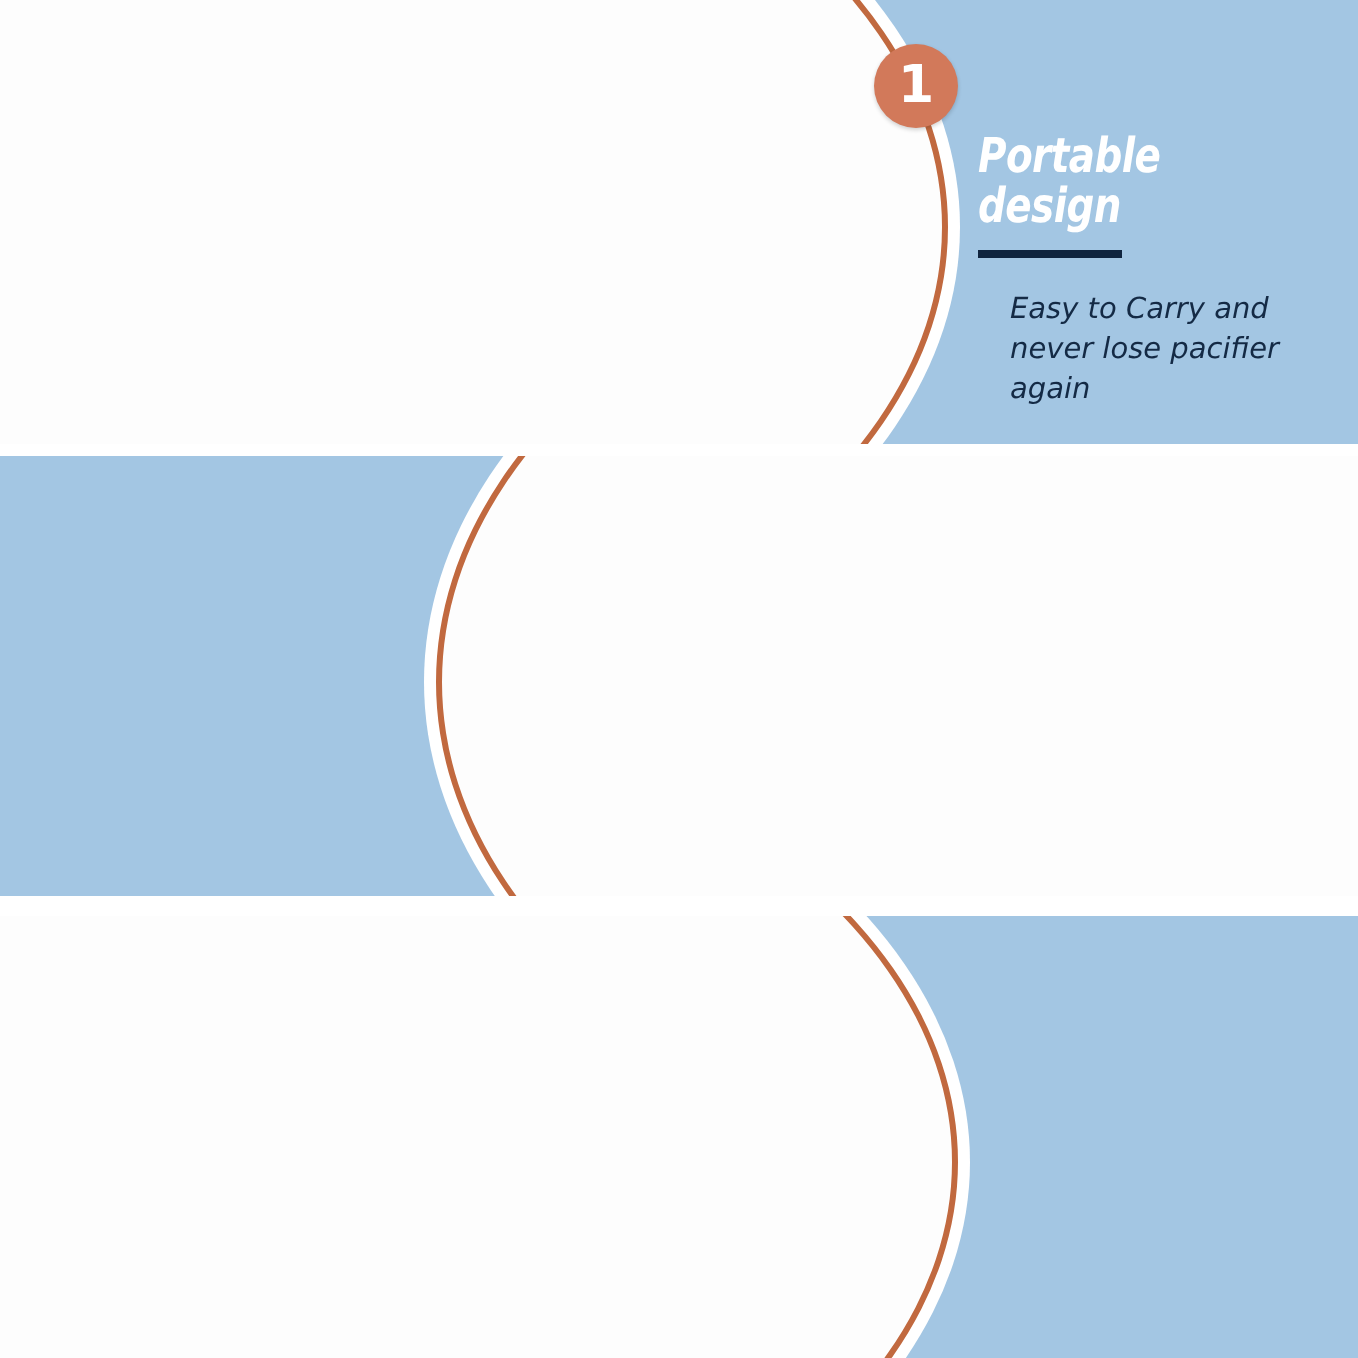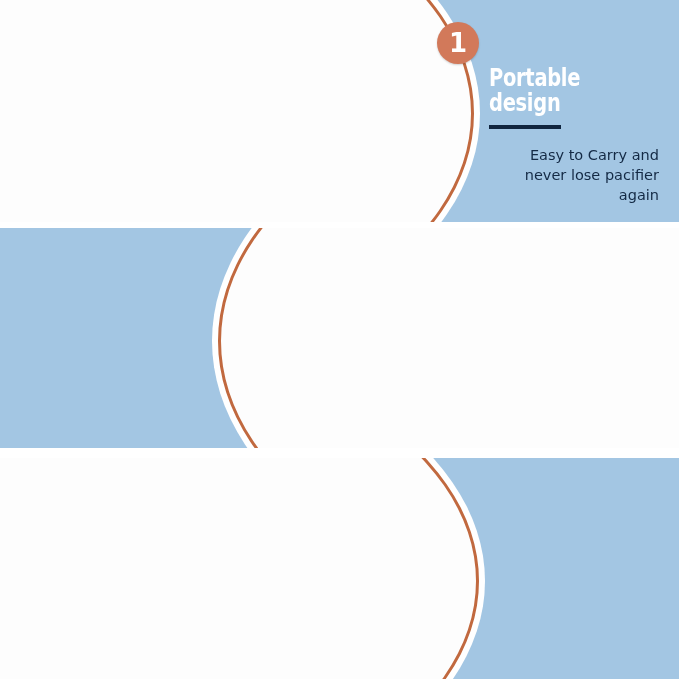--- a/index.html
+++ b/index.html
@@ -33,29 +33,29 @@
   .shot{position:absolute;}
 
   
   .badge{position:absolute;width:42px;height:42px;border-radius:50%;
     background:#d2795a;color:#ffffff;display:flex;align-items:center;justify-content:center;
     font-family:"DejaVu Sans",sans-serif;font-weight:bold;font-size:26px;line-height:1;
     box-shadow:0 1px 2px rgba(0,0,0,.18);}
   #badge-1{left:437px;top:22px;}
 
   
-  .txt{position:absolute;}
+  .txt{position:absolute;font-style:italic;}
   #text-1{left:489px;top:66px;width:186px;text-align:left;}
 
   .heading{font-family:"DejaVu Sans Condensed","Liberation Sans Narrow","Liberation Sans",sans-serif;
     font-weight:bold;font-size:24px;line-height:1.06;color:#ffffff;letter-spacing:-0.3px;
     transform:scaleX(.9);transform-origin:left center;margin:0;}
   .rule{height:4px;background:#10253f;margin:8px 0 8px 0;width:72px;}
   .body-text{font-family:"DejaVu Sans","Liberation Sans",sans-serif;font-size:14.5px;
-    line-height:1.38;color:#142a45;margin:16px;text-align:right;}
+    line-height:1.38;color:#142a45;margin:16px;}
 
   
   svg{display:block;}
 </style>
 </head>
 <body>
 
 <div class="page">
 
   <div class="panel" id="panel-1">

